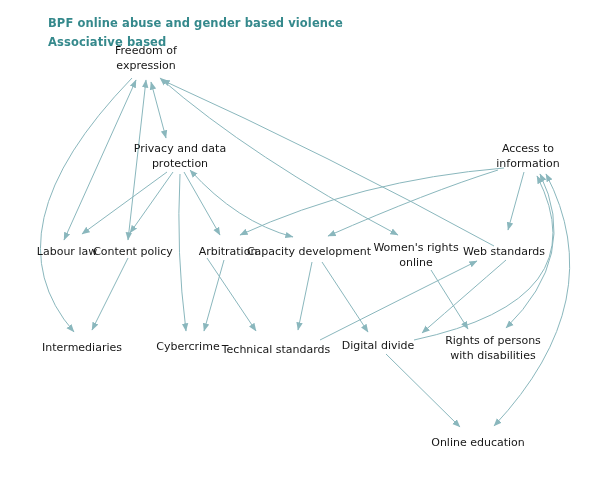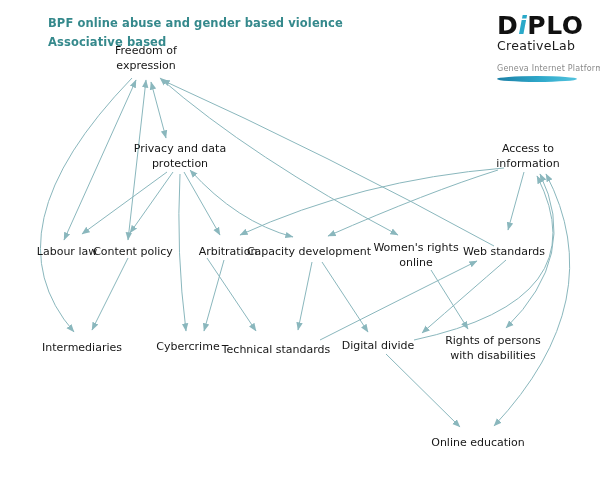--- a/index.html
+++ b/index.html
@@ -75,20 +75,14 @@
       <text x="378" text-anchor="middle" fill="#161616" font-size="11"><tspan x="378" y="349">Digital divide</tspan></text>
       <text x="493" text-anchor="middle" fill="#161616" font-size="11"><tspan x="493" y="343.5">Rights of persons</tspan><tspan x="493" y="358.5">with disabilities</tspan></text>
       <text x="478" text-anchor="middle" fill="#161616" font-size="11"><tspan x="478" y="446">Online education</tspan></text>
     </svg>
 
   <div class="title" style="color: rgb(53, 137, 140);">
     <div>BPF online abuse and gender based violence</div>
     <div>Associative based</div>
   </div>
 
-  <div class="logo">
-    <div class="brand"><span>D</span><span class="dot-i" style="color: rgb(42, 169, 201);">i</span><span>PLO</span></div>
-    <div class="brand-sub">CreativeLab</div>
-    <div class="gip">Geneva Internet Platform</div>
-    <div class="swoosh"></div>
-  </div>
 
 </div>
 
 </body></html>

